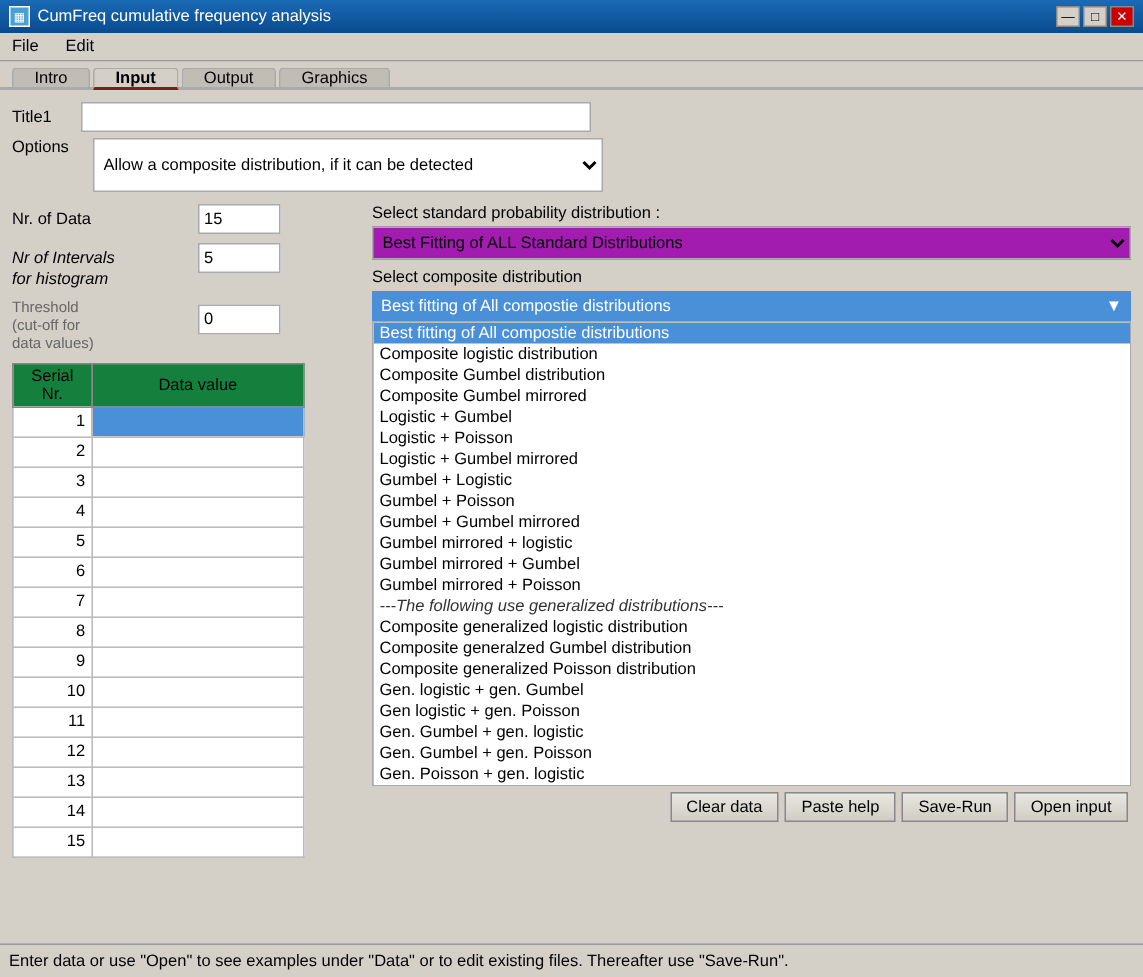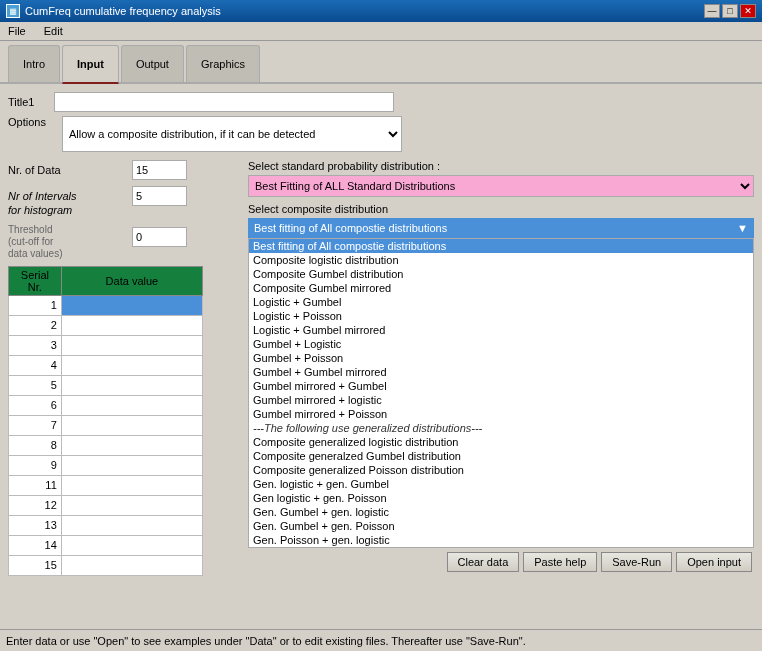--- a/index.html
+++ b/index.html
@@ -66,21 +66,21 @@
       font-size: 11px;
     }
     .tabs-bar {
       background: #d4d0c8;
       padding: 4px 8px 0 8px;
       display: flex;
       gap: 0;
       border-bottom: 2px solid #aaa;
     }
     .tab {
-      padding: 12px 14px;
+      padding: 0 14px;
       border: 1px solid #aaa;
       border-bottom: none;
       background: #c0bdb5;
       cursor: pointer;
       font-size: 11px;
       margin-right: 2px;
       border-radius: 3px 3px 0 0;
     }
     .tab.active {
       background: #d4d0c8;
@@ -200,21 +200,21 @@
       font-size: 11px;
       margin-bottom: 3px;
       color: black;
     }
     .prob-select {
       width: 100%;
       height: 22px;
       border: 1px solid #aaa;
       font-size: 11px;
       padding: 1px 2px;
-      background: #f9a8d4;
+      background: #a21caf;
       margin-bottom: 6px;
     }
     .composite-select-box {
       width: 100%;
       border: 2px solid #4a90d9;
       background: white;
     }
     .composite-select-header {
       background: #4a90d9;
       color: white;
@@ -368,20 +368,24 @@
             </tr>
             <tr>
               <td class="serial">8</td>
               <td class="value-empty"></td>
             </tr>
             <tr>
               <td class="serial">9</td>
               <td class="value-empty"></td>
             </tr>
             <tr>
+              <td class="serial">10</td>
+              <td class="value-empty"></td>
+            </tr>
+            <tr>
               <td class="serial">11</td>
               <td class="value-empty"></td>
             </tr>
             <tr>
               <td class="serial">12</td>
               <td class="value-empty"></td>
             </tr>
             <tr>
               <td class="serial">13</td>
               <td class="value-empty"></td>
@@ -419,22 +423,22 @@
       <div class="composite-list-item selected">Best fitting of All compostie distributions</div>
           <div class="composite-list-item">Composite logistic distribution</div>
           <div class="composite-list-item">Composite Gumbel distribution</div>
           <div class="composite-list-item">Composite Gumbel mirrored</div>
           <div class="composite-list-item">Logistic + Gumbel</div>
           <div class="composite-list-item">Logistic + Poisson</div>
           <div class="composite-list-item">Logistic + Gumbel mirrored</div>
           <div class="composite-list-item">Gumbel + Logistic</div>
           <div class="composite-list-item">Gumbel + Poisson</div>
           <div class="composite-list-item">Gumbel + Gumbel mirrored</div>
+          <div class="composite-list-item">Gumbel mirrored + logistic</div>
           <div class="composite-list-item">Gumbel mirrored + Gumbel</div>
-          <div class="composite-list-item">Gumbel mirrored + logistic</div>
           <div class="composite-list-item">Gumbel mirrored + Poisson</div>
           <div class="composite-list-item separator">---The following use generalized distributions---</div>
           <div class="composite-list-item">Composite generalized logistic distribution</div>
           <div class="composite-list-item">Composite generalzed Gumbel distribution</div>
           <div class="composite-list-item">Composite generalized Poisson distribution</div>
           <div class="composite-list-item">Gen. logistic + gen. Gumbel</div>
           <div class="composite-list-item">Gen logistic + gen. Poisson</div>
           <div class="composite-list-item">Gen. Gumbel + gen. logistic</div>
           <div class="composite-list-item">Gen. Gumbel + gen. Poisson</div>
           <div class="composite-list-item">Gen. Poisson + gen. logistic</div>

